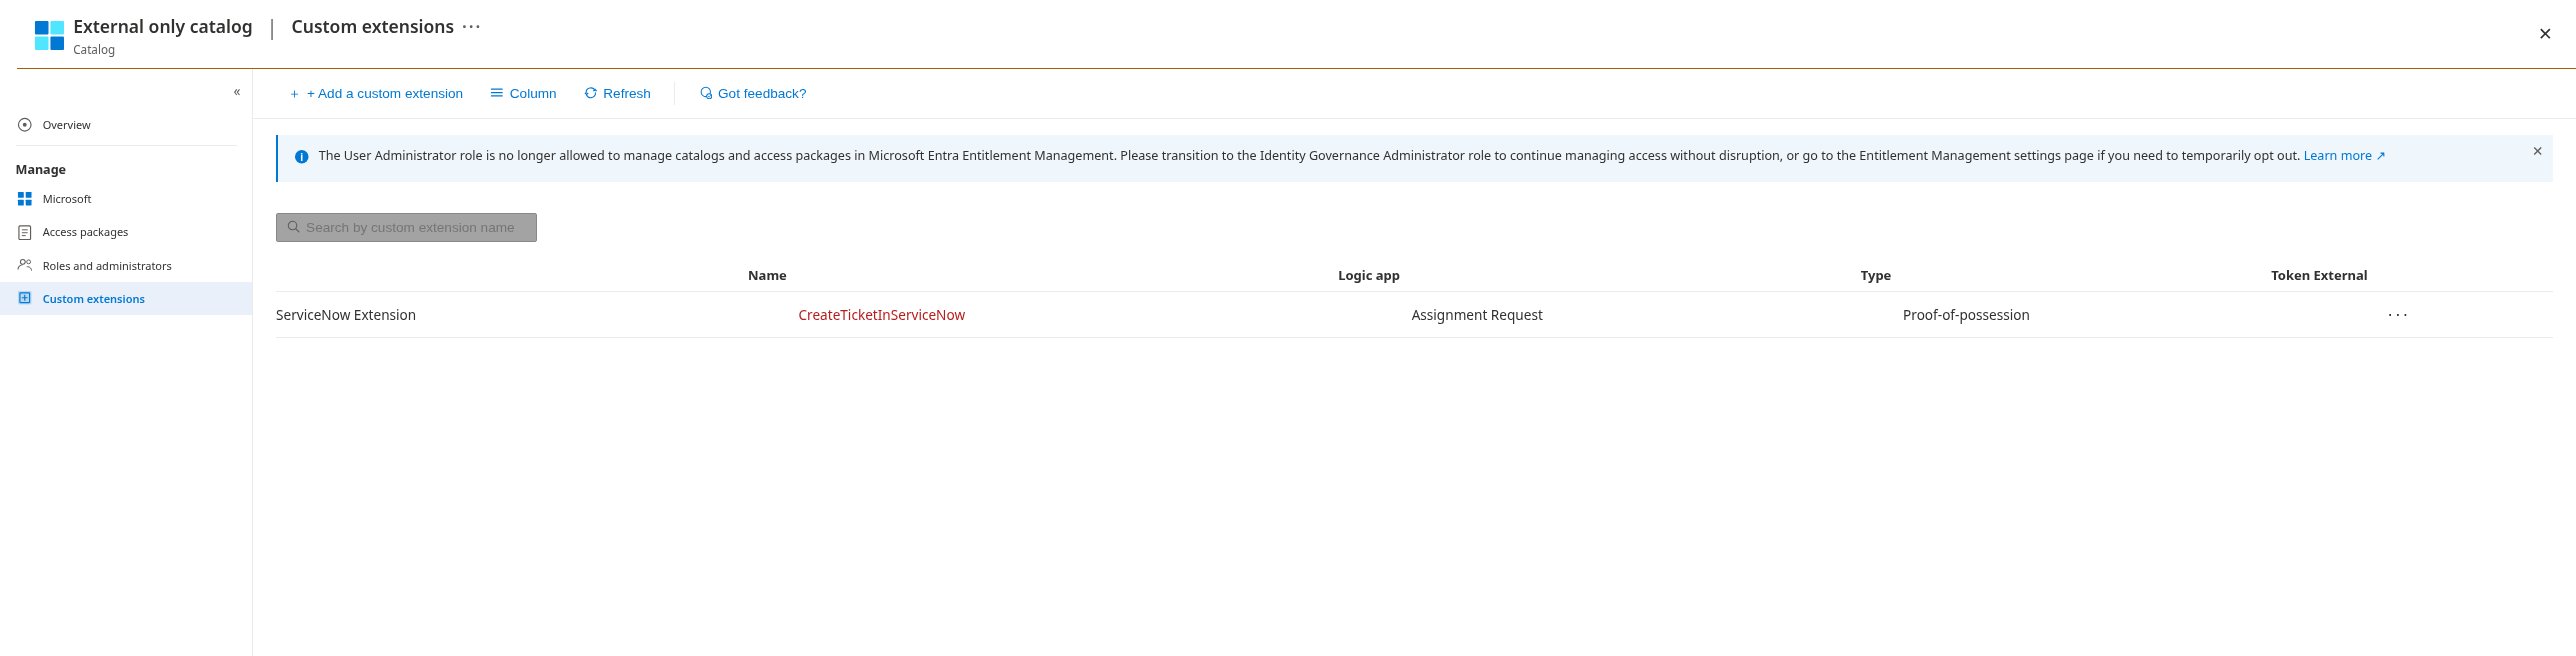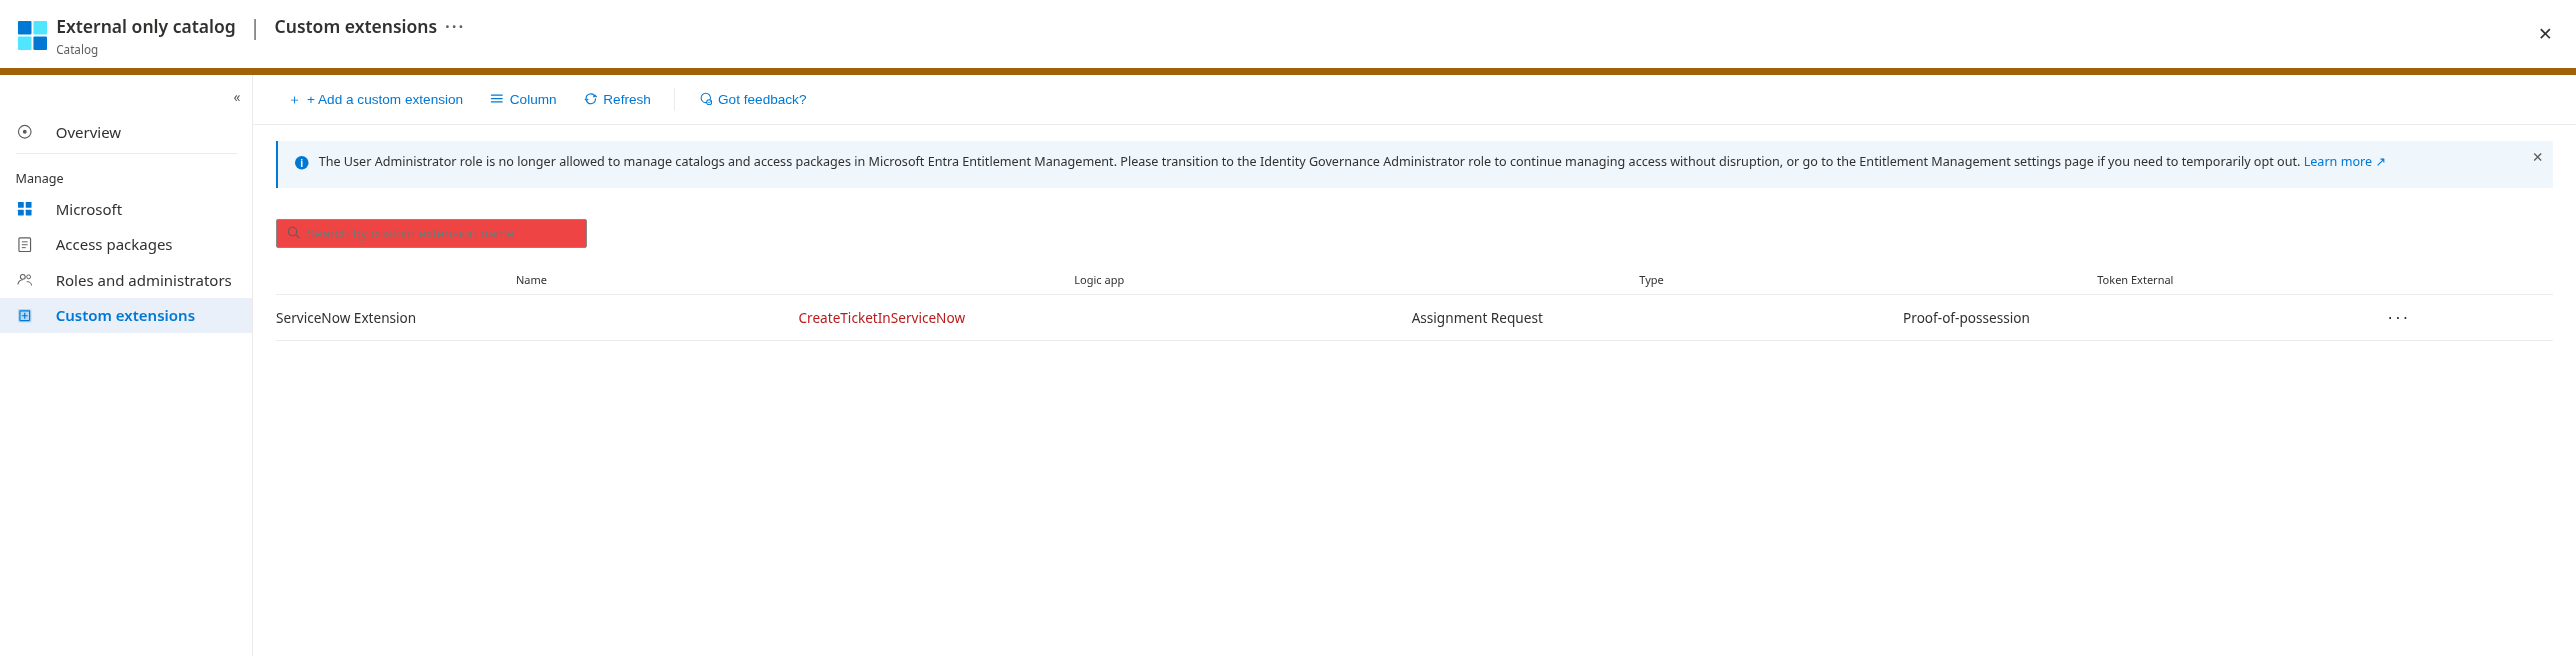--- a/index.html
+++ b/index.html
@@ -12,23 +12,24 @@
       overflow: hidden;
       display: flex;
       flex-direction: column;
     }
 
     
     .header {
       display: flex;
       align-items: center;
       padding: 11.7px 15.5px;
-      border-bottom: 7px solid #a16207;
+      border-bottom: 1px solid #a16207;
       min-height: 58px;
       justify-content: space-between;
+      margin-left: 17px;
     }
     .header-left {
       display: flex;
       align-items: center;
       gap: 9.7px;
     }
     .header-logo {
       width: 31px;
       height: 31px;
       flex-shrink: 0;
@@ -112,41 +113,40 @@
     .sidebar-item.active {
       background: #e9f0fa;
       color: #0078d4;
       font-weight: 600;
     }
     .sidebar-item.active .sidebar-icon {
       color: #0078d4;
     }
     .sidebar-section-header {
       padding: 11.7px 15.5px 3.9px;
-      font-weight: 400;
+      font-weight: 700;
       font-size: 12.6px;
       color: #323130;
     }
     .sidebar-divider {
       height: 1px;
       background: #edebe9;
       margin: 3.9px 15.5px;
     }
     .sidebar-icon {
       width: 17.5px;
       height: 17.5px;
       display: flex;
       align-items: center;
       justify-content: center;
       flex-shrink: 0;
       color: #605e5c;
     }
     .sidebar-label {
-      font-size: 15px;
-      margin-left: 13px;
+      font-size: 11px;
     }
 
     
     .content {
       flex: 1;
       overflow-y: auto;
       padding: 0;
       display: flex;
       flex-direction: column;
     }
@@ -216,23 +216,23 @@
     
     .search-area {
       padding: 15.5px 23px 7.8px;
     }
     .search-box {
       display: flex;
       align-items: center;
       border: 1px solid #8a8886;
       border-radius: 1.9px;
       padding: 3.9px 9.7px;
-      width: 311px;
+      width: 261px;
       gap: 5.8px;
-      background: #ef4444;
+      background: #a3a3a3;
     }
     .search-input {
       border: none;
       outline: none;
       font-size: 13.6px;
       color: #323130;
       width: 100%;
       background: transparent;
     }
     .search-icon {
@@ -243,24 +243,24 @@
     
     .table-area {
       padding: 7.8px 23px;
       flex: 1;
     }
     .data-table {
       width: 100%;
       border-collapse: collapse;
     }
     .data-table th {
-      text-align: center;
+      text-align: right;
       padding: 7.8px 11.7px 7.8px 0;
-      font-weight: 400;
-      font-size: 11px;
+      font-weight: 700;
+      font-size: 13px;
       color: #323130;
       border-bottom: 1.9px solid #edebe9;
     }
     .data-table td {
       padding: 9.7px 11.7px 9.7px 0;
       font-size: 13.6px;
       border-bottom: 1px solid #edebe9;
       vertical-align: middle;
     }
     .table-link {

